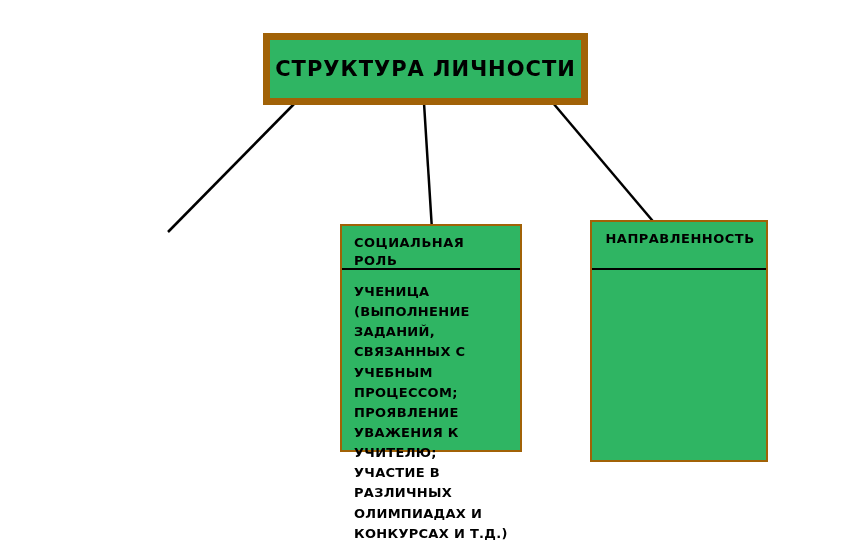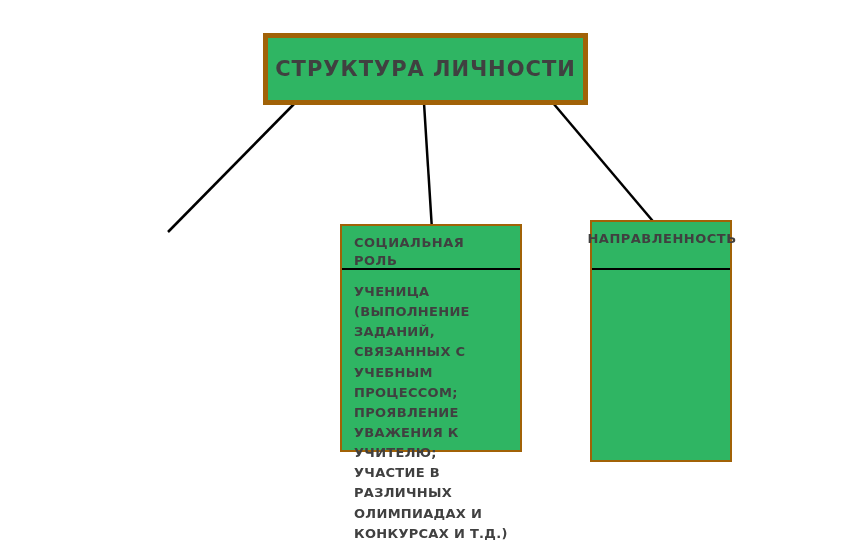--- a/index.html
+++ b/index.html
@@ -22,22 +22,22 @@
     top: 0;
     left: 0;
     width: 867px;
     height: 557px;
     pointer-events: none;
   }
 
   .node {
     position: absolute;
     background: #2fb563;
-    border: 5px solid #a16207;
-    color: #404040;
+    border: 7px solid #a16207;
+    color: #000000;
   }
 
   .title-box {
     left: 263px;
     top: 33px;
     width: 325px;
     height: 72px;
     display: flex;
     align-items: center;
     justify-content: center;
@@ -48,21 +48,21 @@
   }
 
   .card {
     border-width: 2px;
     display: flex;
     flex-direction: column;
   }
 
   .card-social-status { left: 78px;  top: 227px; width: 174px; height: 228px; }
   .card-social-role   { left: 340px; top: 224px; width: 182px; height: 228px; }
-  .card-orientation   { left: 590px; top: 220px; width: 142px; height: 242px; gap: 12px; }
+  .card-orientation   { left: 590px; top: 220px; width: 178px; height: 242px; gap: 12px; }
 
   .card-header {
     padding: 8px 10px 5px 12px;
     border-bottom: 2px solid #000000;
     font-weight: bold;
     font-size: 13px;
     line-height: 1.35;
     letter-spacing: 0.5px;
     min-height: 44px;
   }

